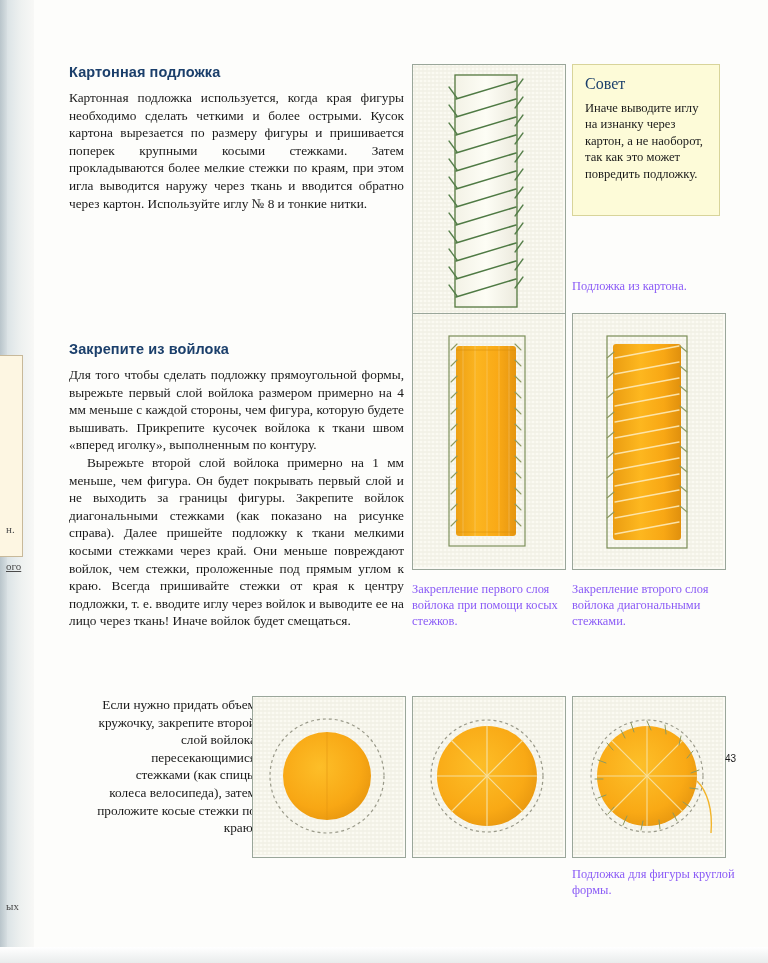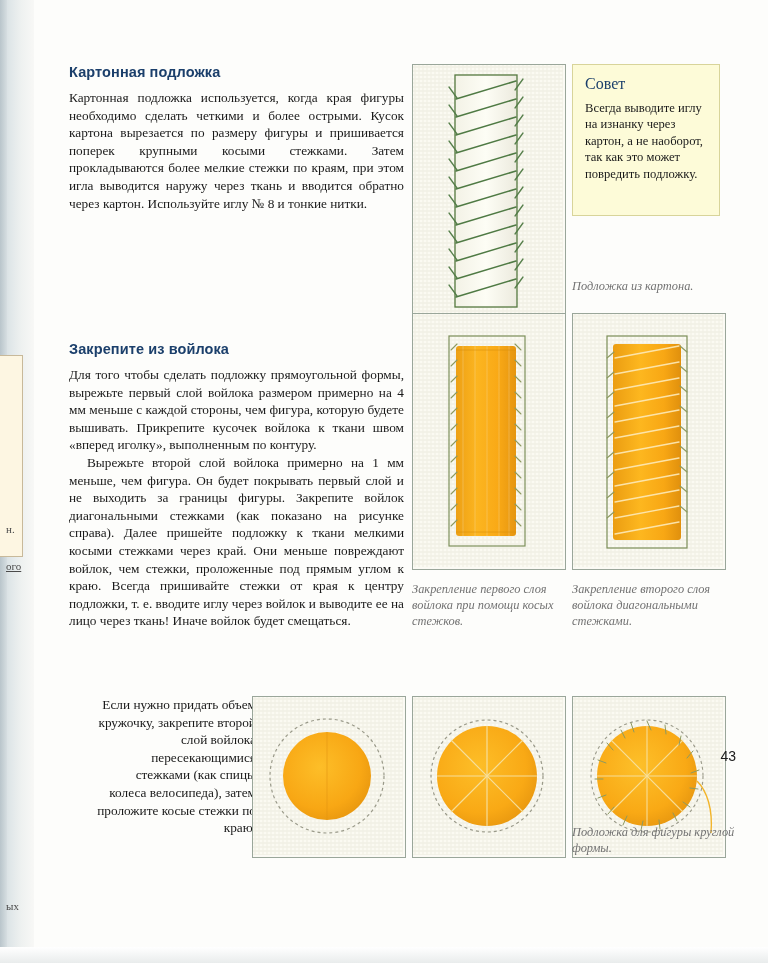--- a/index.html
+++ b/index.html
@@ -107,24 +107,23 @@
     top: 36px;
     width: 152px;
     height: 255px;
     border: 1px solid #9aa69a;
     overflow: hidden;
     background: #fbfaf4;
   }
   .caption {
     position: absolute;
     font-family: "Liberation Serif", serif;
-    font-style: italic;
     font-size: 12.4px;
     line-height: 16px;
-    color: #737373;
+    color: #8b5cf6;
   }
   .cap-1 { left: 538px; top: 250px; width: 170px; }
 
   .tip-box {
     position: absolute;
     left: 538px;
     top: 36px;
     width: 148px;
     min-height: 152px;
     background: #fdfbd8;
@@ -207,28 +206,28 @@
   .fig-circ-3 {
     position: absolute;
     left: 538px;
     top: 668px;
     width: 152px;
     height: 160px;
     border: 1px solid #9aa69a;
     overflow: hidden;
     background: #fbfaf4;
   }
-  .cap-4 { left: 538px; top: 796px; width: 170px; }
+  .cap-4 { left: 538px; top: 838px; width: 170px; }
 
   .page-number {
     position: absolute;
     right: 32px;
     bottom: 35px;
     font-family: "Liberation Sans", sans-serif;
-    font-size: 14px;
+    font-size: 10px;
     color: #1a1a1a;
   }
 
   svg { display: block; }
 </style>
 </head>
 <body>
 
 <div class="page">
 
@@ -305,21 +304,21 @@
             <path d="M110 194 L102 205"></path>
             <path d="M110 212 L102 223"></path>
         </g>
       </svg>
     </div>
 
     <div class="caption cap-1">Подложка из картона.</div>
 
     <div class="tip-box">
       <div class="tip-title">Совет</div>
-      <div class="tip-text">Всегда выводите иглу на изнанку через картон, а не наоборот, так как это может повредить подложку.</div>
+      <div class="tip-text">Иначе выводите иглу на изнанку через картон, а не наоборот, так как это может повредить подложку.</div>
     </div>
 
     <div class="col-text-2">
       <h2 class="section-title">Закрепите из войлока</h2>
       <div class="body-text">
         <p>Для того чтобы сделать подложку прямоугольной формы, вырежьте первый слой войлока размером примерно на 4 мм меньше с каждой стороны, чем фигура, которую будете вышивать. Прикрепите кусочек войлока к ткани швом «вперед иголку», выполненным по контуру.</p>
         <p>Вырежьте второй слой войлока примерно на 1 мм меньше, чем фигура. Он будет покрывать первый слой и не выходить за границы фигуры. Закрепите войлок диагональными стежками (как показано на рисунке справа). Далее пришейте подложку к ткани мелкими косыми стежками через край. Они меньше повреждают войлок, чем стежки, проложенные под прямым углом к краю. Всегда пришивайте стежки от края к центру подложки, т. е. вводите иглу через войлок  и выводите ее на лицо через ткань!  Иначе войлок будет смещаться.</p>
       </div>
     </div>
 

